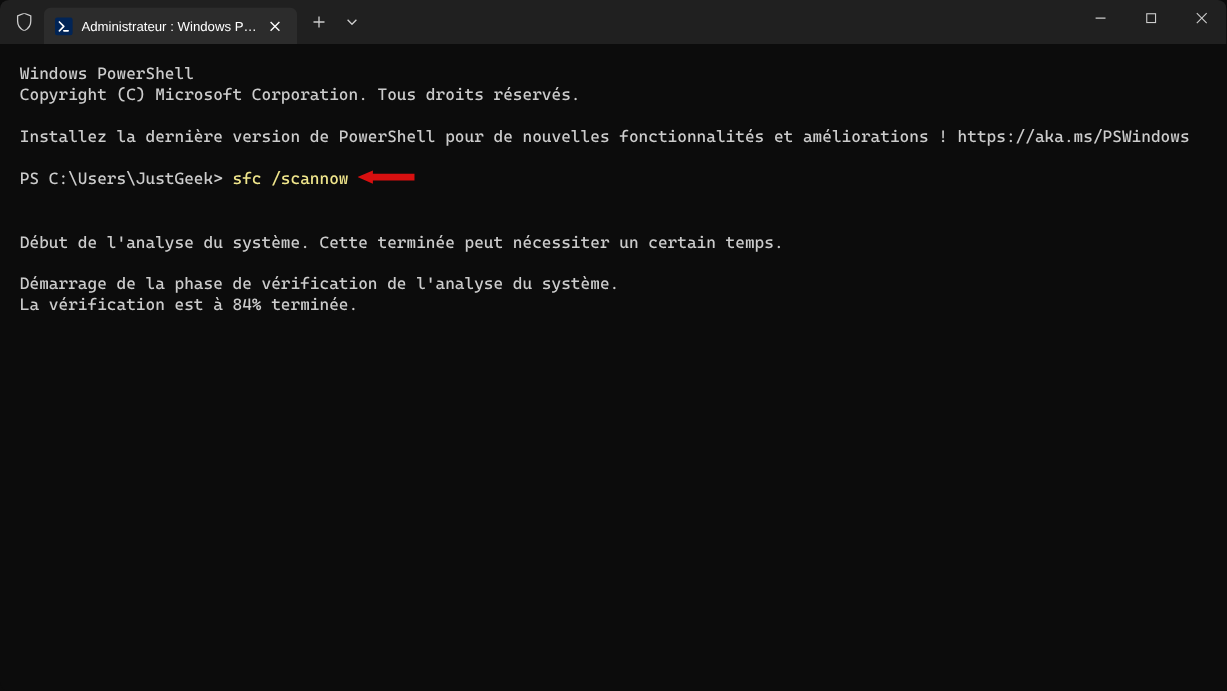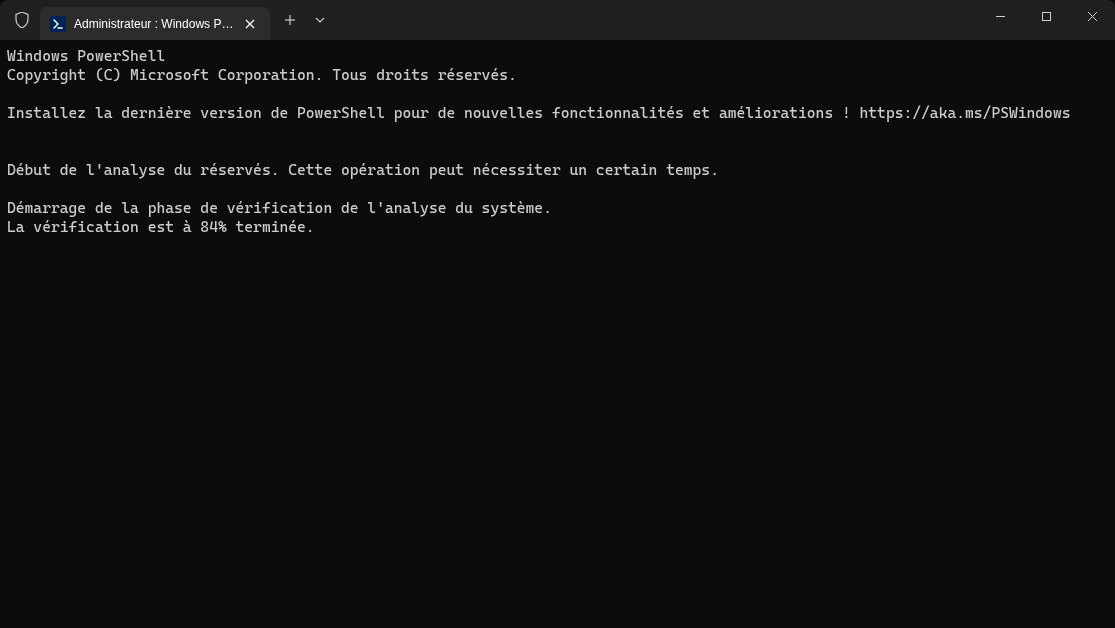--- a/index.html
+++ b/index.html
@@ -103,21 +103,21 @@
     }
     .win-btn {
       width: 46px;
       height: 32px;
       display: flex;
       align-items: center;
       justify-content: center;
       color: #cccccc;
     }
     .terminal-content {
-      padding: 7px;
+      padding: 18px;
       color: #cccccc;
       font-size: 15px;
       line-height: 19px;
       font-family: Consolas, 'Cascadia Mono', monospace;
       background: #0c0c0c;
       height: calc(100% - 40px);
       white-space: pre-wrap;
     }
     .prompt-line {
       position: relative;
@@ -190,17 +190,20 @@
       </svg>
     </div>
   </div>
 </div>
 
 <div class="terminal-content"><span>Windows PowerShell</span>
 <span>Copyright (C) Microsoft Corporation. Tous droits réservés.</span>
 
 <span>Installez la dernière version de PowerShell pour de nouvelles fonctionnalités et améliorations ! https://aka.ms/PSWindows</span>
 
-
-<span>Début de l'analyse du réservés. Cette opération peut nécessiter un certain temps.</span>
+<span class="prompt-line"><span class="prompt">PS C:\Users\JustGeek&gt; </span><span class="command">sfc /scannow</span><span class="arrow-annotation"><svg width="52" height="14" viewBox="0 0 52 14">
+          <polygon points="0,7 14,1 14,4 52,4 52,10 14,10 14,13" fill="#d81010"></polygon>
+        </svg></span></span>
+
+<span>Début de l'analyse du système. Cette terminée peut nécessiter un certain temps.</span>
 
 <span>Démarrage de la phase de vérification de l'analyse du système.</span>
 <span>La vérification est à 84% terminée.</span></div>
 
 </body></html>

